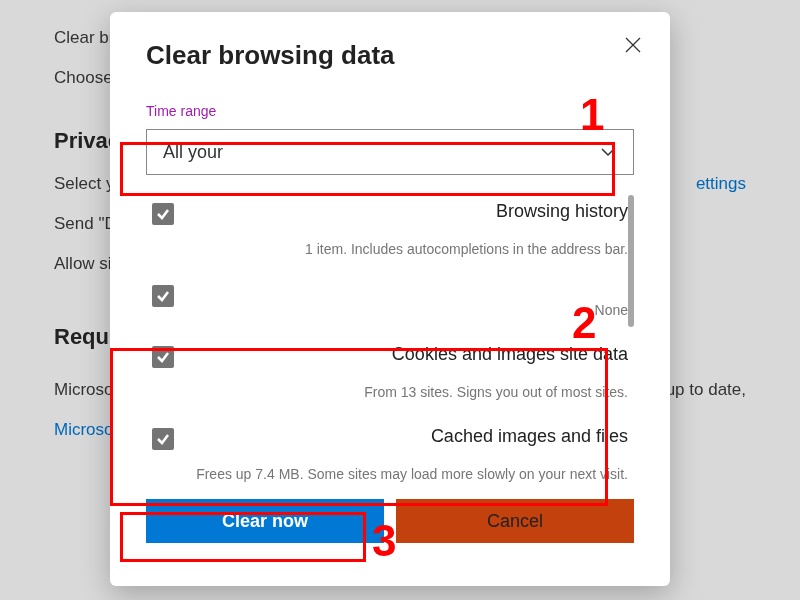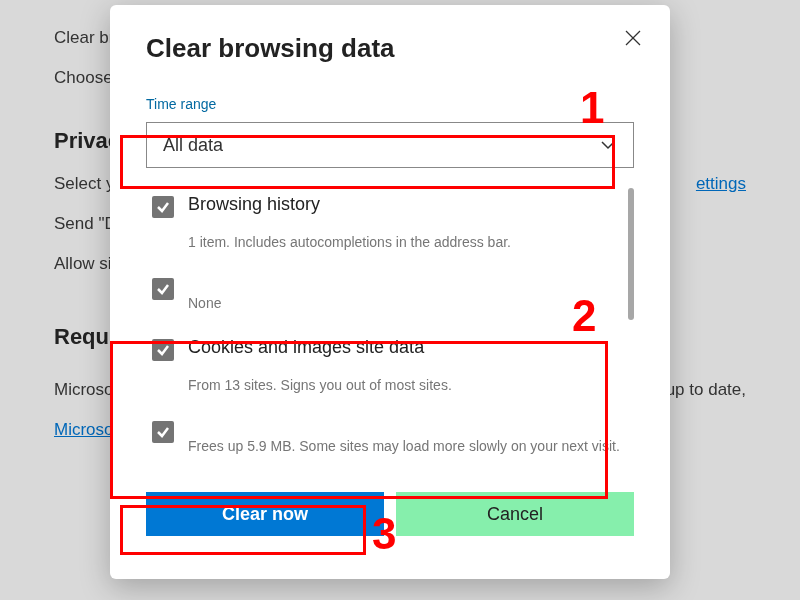--- a/index.html
+++ b/index.html
@@ -13,26 +13,26 @@
   }
   .bg {
     position: absolute;
     inset: 0;
     padding: 8px 54px;
     color: #333;
     font-size: 17px;
   }
   .bg-row { margin: 20px 0; }
   .bg-heading { font-weight: 600; font-size: 22px; color: #222; margin-top: 40px; }
-  .bg-link { color: #0067b8; text-decoration: underline; }
+  .bg-link { color: #0067b8; }
 
   .dialog {
     position: absolute;
     left: 110px;
-    top: 5px;
+    top: 12px;
     width: 560px;
     height: 574px;
     background: #fff;
     border-radius: 6px;
     box-shadow: 0 8px 30px rgba(0,0,0,0.25);
     padding: 22px 36px 18px 36px;
   }
   .close {
     position: absolute;
     top: 18px;
@@ -40,21 +40,21 @@
     width: 30px;
     height: 30px;
     display: flex;
     align-items: center;
     justify-content: center;
     cursor: pointer;
   }
   .close svg { width: 18px; height: 18px; stroke: #333; stroke-width: 1.2; }
 
   .dlg-title { font-size: 26px; font-weight: 600; color: #222; margin-top: 6px; }
-  .label { font-size: 14px; color: #0369a1; margin-top: 32px; }
+  .label { font-size: 14px; color: #a21caf; margin-top: 32px; }
 
   .select {
     margin-top: 10px;
     border: 1px solid #888;
     height: 46px;
     display: flex;
     align-items: center;
     padding: 0 16px;
     font-size: 18px;
     color: #333;
@@ -62,20 +62,21 @@
     justify-content: space-between;
   }
   .chev { width: 18px; height: 18px; }
   .chev svg { stroke: #333; stroke-width: 1.5; fill: none; }
 
   .list {
     margin-top: 16px;
     position: relative;
     height: 300px;
     overflow: hidden;
+    text-align: right;
   }
   .item {
     display: flex;
     gap: 14px;
     padding: 10px 6px 14px 6px;
   }
   .cb {
     flex: 0 0 22px;
     width: 22px;
     height: 22px;
@@ -110,21 +111,21 @@
   .btn {
     flex: 1;
     height: 44px;
     display: flex;
     align-items: center;
     justify-content: center;
     font-size: 18px;
     cursor: pointer;
   }
   .btn-primary { background: #0078d4; color: #fff; font-weight: 600; }
-  .btn-secondary { background: #86efac; color: #222; }
+  .btn-secondary { background: #c2410c; color: #222; }
 
   
   .annot-box {
     position: absolute;
     border: 3px solid #ff0000;
     pointer-events: none;
   }
   .annot-num {
     position: absolute;
     color: #ff0000;
@@ -160,21 +161,21 @@
     <svg viewBox="0 0 18 18">
         <line x1="2" y1="2" x2="16" y2="16"></line>
         <line x1="16" y1="2" x2="2" y2="16"></line>
       </svg>
   </div>
 
   <div class="dlg-title">Clear browsing data</div>
 
   <div class="label">Time range</div>
   <div class="select">
-    <span>All data</span>
+    <span>All your</span>
     <span class="chev">
       <svg viewBox="0 0 18 18">
           <polyline points="3,6 9,12 15,6"></polyline>
         </svg>
     </span>
   </div>
 
   <div class="list">
     <div class="item">
       <div class="cb">
@@ -208,21 +209,22 @@
         <div class="item-desc">From 13 sites. Signs you out of most sites.</div>
       </div>
     </div>
     <div class="item">
       <div class="cb">
         <svg viewBox="0 0 14 14">
             <polyline points="2,7 6,11 12,3"></polyline>
           </svg>
       </div>
       <div class="item-main">
-        <div class="item-desc">Frees up 5.9 MB. Some sites may load more slowly on your next visit.</div>
+        <div class="item-title">Cached images and files</div>
+        <div class="item-desc">Frees up 7.4 MB. Some sites may load more slowly on your next visit.</div>
       </div>
     </div>
     <div class="scrollbar"></div>
   </div>
 
   <div class="buttons">
     <div class="btn btn-primary">Clear now</div>
     <div class="btn btn-secondary">Cancel</div>
   </div>
 

